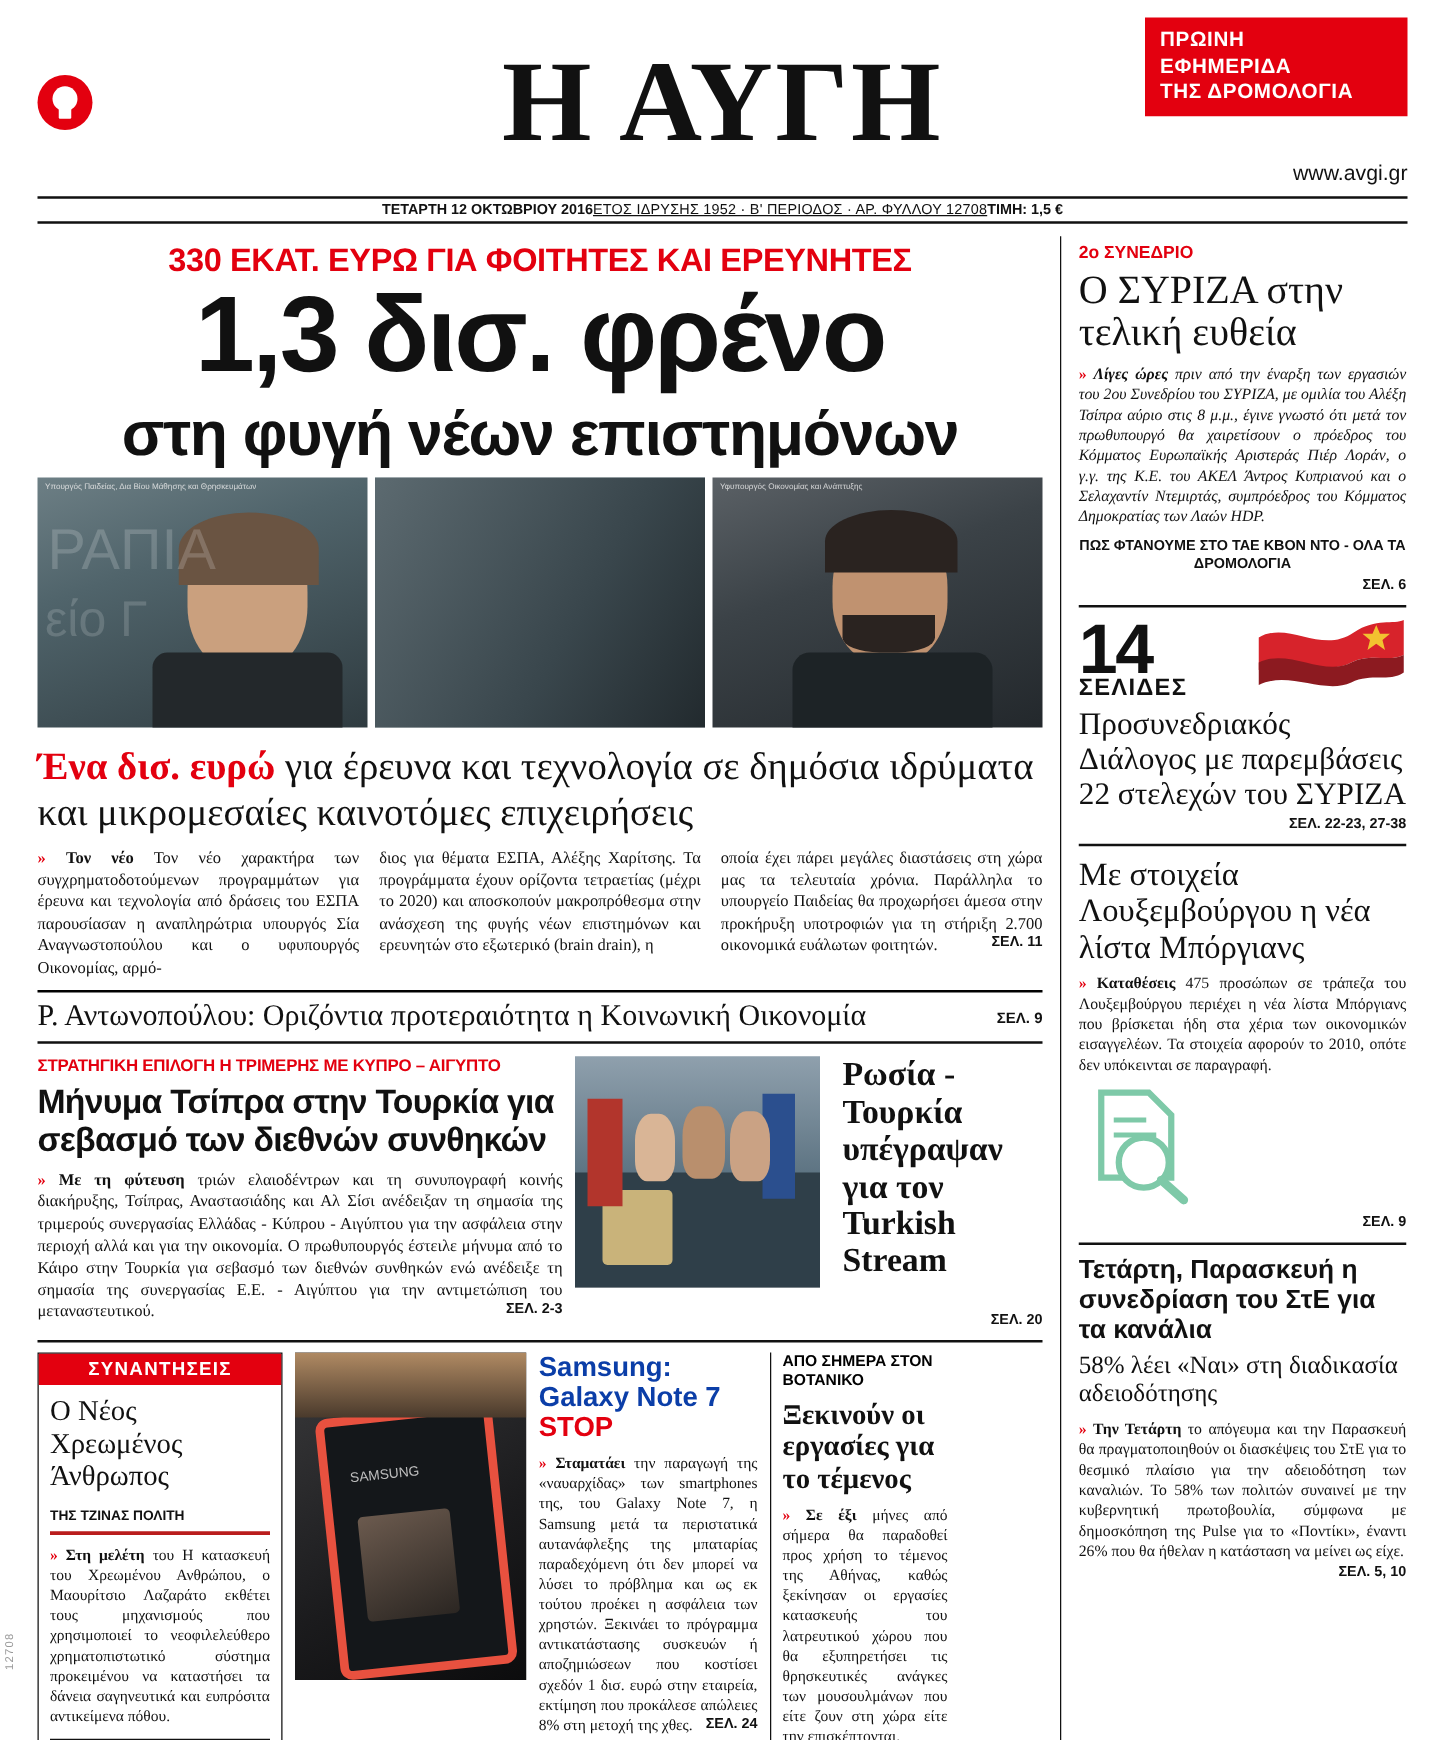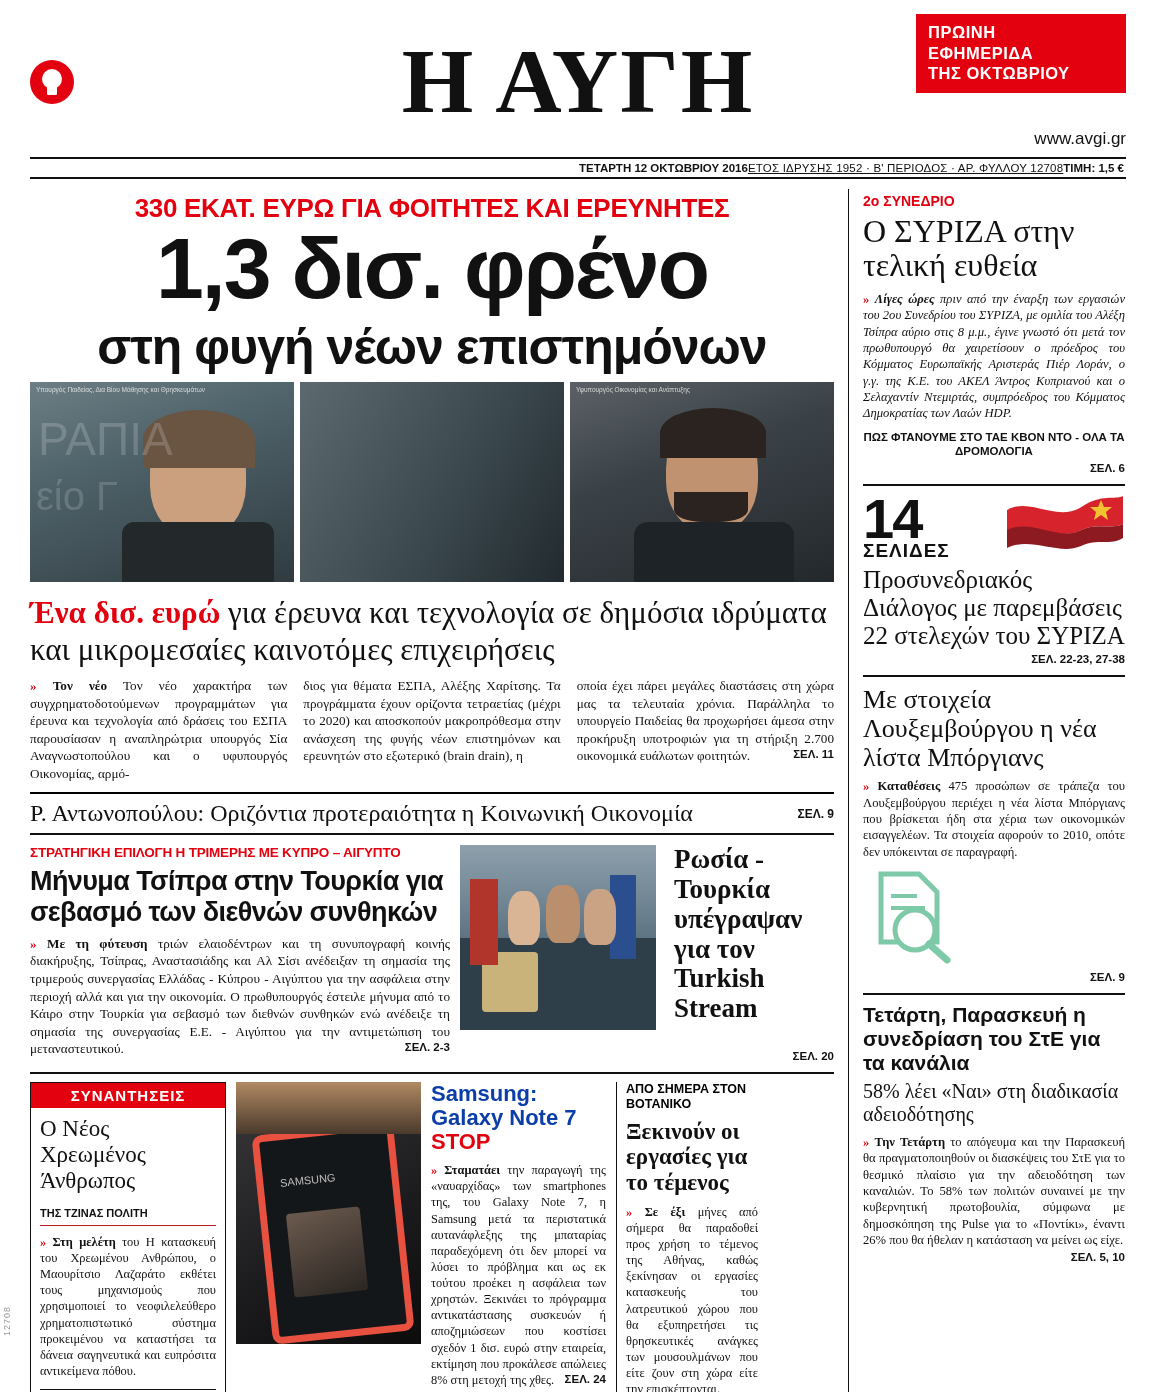--- a/index.html
+++ b/index.html
@@ -16,21 +16,21 @@
   .radio-freq{font-family:"Liberation Sans",sans-serif;font-weight:bold;font-size:27px;color:#e3000f;letter-spacing:-0.5px;}
   .radio-sub{font-family:"Liberation Sans",sans-serif;font-weight:bold;font-size:13px;color:#111;letter-spacing:1px;margin-top:3px;}
   .radio-tag{font-family:"Liberation Sans",sans-serif;font-size:10.5px;color:#e3000f;margin-top:4px;}
 
   .title-wrap{flex:1;text-align:center;}
   .paper-title{font-family:"Liberation Serif",serif;font-weight:bold;font-size:92px;line-height:0.92;letter-spacing:2px;margin:0;}
   .tagline-box{width:210px;background:#e3000f;color:#fff;font-family:"Liberation Sans",sans-serif;font-weight:bold;font-size:16.5px;line-height:1.25;padding:8px 10px 9px 12px;box-sizing:border-box;text-align:left;letter-spacing:0.5px;}
   .right-col{width:240px;display:flex;flex-direction:column;align-items:flex-end;}
   .site{font-family:"Liberation Sans",sans-serif;font-size:17px;color:#111;margin-top:36px;}
 
-  .info-bar{display:flex;align-items:center;justify-content:flex-end;border-top:2px solid #111;border-bottom:2px solid #111;margin:8px 30px 0 30px;padding:3px 2px;font-family:"Liberation Sans",sans-serif;font-size:11.5px;font-weight:bold;}
+  .info-bar{display:flex;align-items:center;justify-content:center;border-top:2px solid #111;border-bottom:2px solid #111;margin:8px 30px 0 30px;padding:3px 2px;font-family:"Liberation Sans",sans-serif;font-size:11.5px;font-weight:bold;}
   .info-bar .mid{font-weight:normal;font-size:11.5px;letter-spacing:0.2px;text-decoration:underline;}
 
   
   .content{display:flex;padding:0 30px;box-sizing:border-box;}
   .left{width:818px;padding-right:14px;box-sizing:border-box;}
   .vrule{width:1px;background:#111;margin:10px 0 0 0;}
   .right{width:276px;padding-left:14px;box-sizing:border-box;}
 
   .kicker{color:#e3000f;font-family:"Liberation Sans",sans-serif;font-weight:bold;font-size:26px;text-align:center;margin:14px 0 2px 0;letter-spacing:-0.3px;}
   .head1{font-family:"Liberation Sans",sans-serif;font-weight:bold;font-size:86px;line-height:0.95;text-align:center;margin:4px 0 12px 0;letter-spacing:-2px;}
@@ -65,21 +65,21 @@
   .mid-right h3{font-family:"Liberation Serif",serif;font-weight:bold;font-size:27px;line-height:1.1;margin:0;color:#111;}
 
   .hr2{border-top:2px solid #111;margin-top:10px;}
 
   .bot-row{display:flex;margin-top:8px;gap:10px;}
   .bot-c1{width:196px;}
   .sxbox{border:1.5px solid #111;}
   .sxbox .hd{background:#e3000f;color:#fff;font-family:"Liberation Sans",sans-serif;font-weight:bold;font-size:15px;text-align:center;padding:4px 0;letter-spacing:1px;}
   .sxbox .bd{padding:8px 9px;}
   .sx-title{font-family:"Liberation Serif",serif;font-size:23px;line-height:1.15;}
-  .sx-by{font-family:"Liberation Sans",sans-serif;font-weight:bold;font-size:11px;margin-top:12px;border-bottom:1px solid #b91c1c;padding-bottom:6px;}
+  .sx-by{font-family:"Liberation Sans",sans-serif;font-weight:bold;font-size:11px;margin-top:12px;border-bottom:3px solid #b91c1c;padding-bottom:6px;}
   .sx-body{font-size:12.4px;line-height:1.3;margin-top:8px;text-align:justify;}
   .sx-cont{font-family:"Liberation Sans",sans-serif;font-weight:bold;font-size:10.5px;text-align:center;margin-top:10px;border-top:1px solid #111;padding-top:6px;}
   .bot-photo{width:185px;height:262px;background:linear-gradient(150deg,#3a3a3c 0%,#1b1b1d 60%,#0c0c0d 100%);position:relative;overflow:hidden;}
   .bot-c3{width:175px;}
   .bot-c4{width:132px;border-left:1px solid #111;padding-left:9px;}
   .h-sam{font-family:"Liberation Sans",sans-serif;font-weight:bold;font-size:22px;line-height:1.1;color:#0b3ea8;}
   .h-sam .stop{color:#e3000f;}
   .small-body{font-size:12.4px;line-height:1.3;text-align:justify;}
   .eyebrow{color:#000000;font-family:"Liberation Sans",sans-serif;font-weight:bold;font-size:12.5px;line-height:1.2;}
   .h-bot{font-family:"Liberation Serif",serif;font-weight:bold;font-size:23px;line-height:1.12;margin:7px 0 8px 0;}
@@ -110,21 +110,21 @@
     <div class="radio-logo">
       <div class="bulb"></div>
     </div>
     <div class="title-wrap">
       <h1 class="paper-title">Η ΑΥΓΗ</h1>
     </div>
     <div class="right-col">
       <div class="tagline-box">
         <div>ΠΡΩΙΝΗ</div>
         <div>ΕΦΗΜΕΡΙΔΑ</div>
-        <div>ΤΗΣ ΟΚΤΩΒΡΙΟΥ</div>
+        <div>ΤΗΣ ΔΡΟΜΟΛΟΓΙΑ</div>
       </div>
       <div class="site">www.avgi.gr</div>
     </div>
   </div>
 
   <div class="info-bar">
     <div>ΤΕΤΑΡΤΗ 12 ΟΚΤΩΒΡΙΟΥ 2016</div>
     <div class="mid">ΕΤΟΣ ΙΔΡΥΣΗΣ 1952 · Β' ΠΕΡΙΟΔΟΣ · ΑΡ. ΦΥΛΛΟΥ 12708</div>
     <div>ΤΙΜΗ: 1,5 €</div>
   </div>

